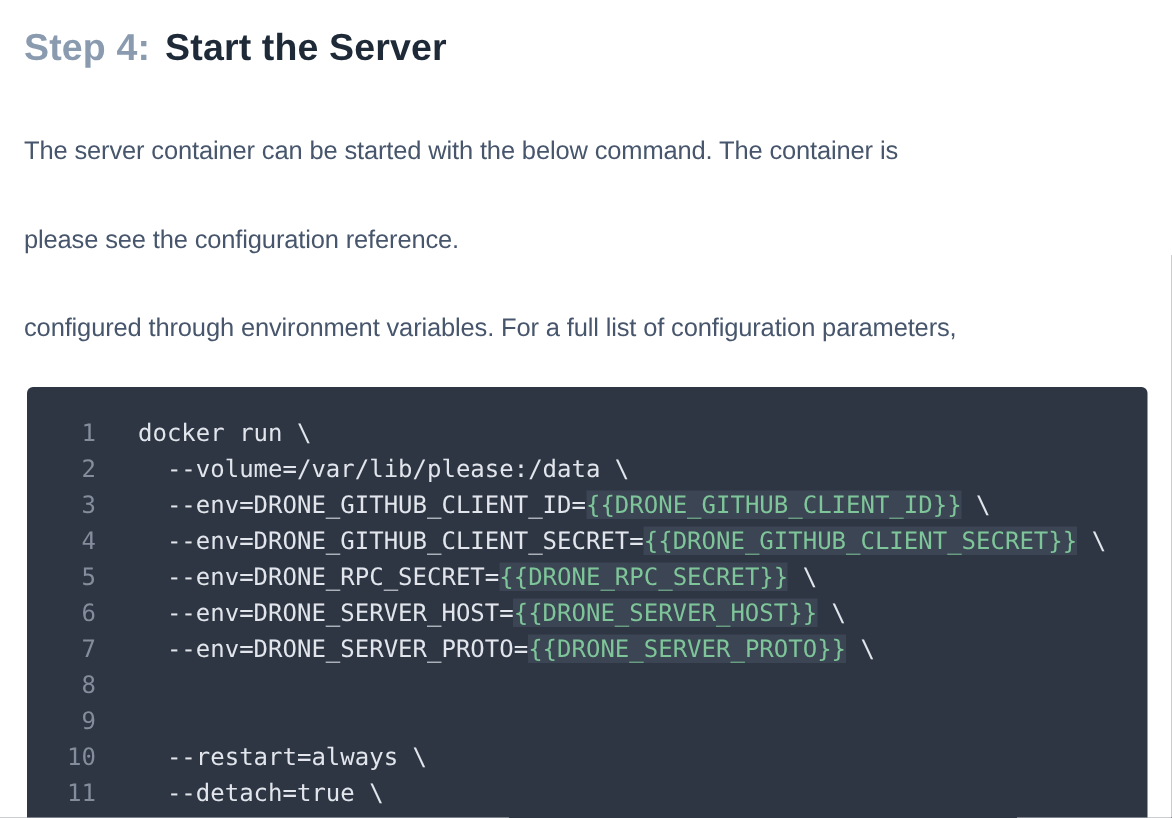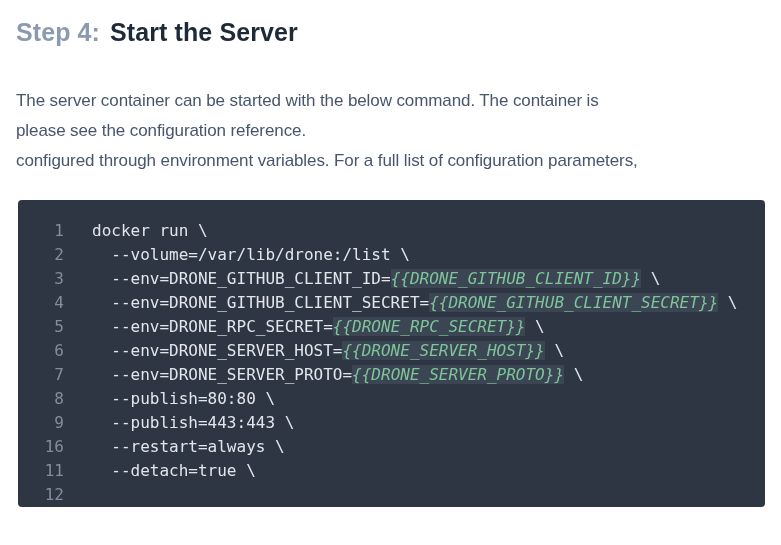--- a/index.html
+++ b/index.html
@@ -40,21 +40,21 @@
     margin-top: 12px;
   }
 
   .para {
     margin: 38px 0 0 16px;
     font-size: 17px;
     line-height: 30px;
     color: var(--body-text);
     letter-spacing: -0.1px;
   }
-  .para .pline { display: block; white-space: pre; }
+  .para .pline { display: block; white-space: pre; margin-top: 29px; }
 
   .code-block {
     margin: 24px 0 0 18px;
     width: 747px;
     background: var(--code-bg);
     border-radius: 4px;
     padding: 19px 0 0 0;
     font-family: "DejaVu Sans Mono", "Liberation Mono", monospace;
     font-size: 16px;
   }
@@ -76,21 +76,20 @@
     margin-left: 28px;
     white-space: pre;
     color: var(--code-text);
     line-height: 24px;
   }
   .code-text .seg-plain { color: var(--code-text); white-space: pre; }
   .code-text .seg-var {
     color: var(--var-text);
     background: var(--var-bg);
     white-space: pre;
-    font-style: italic;
   }
 </style>
 </head>
 <body>
 
 <div class="page">
 
   <h1 class="heading">
     <span class="step">Step 4:</span><span class="title">Start the Server</span>
   </h1>
@@ -102,21 +101,21 @@
   </p>
 
   <div class="code-block">
     <div id="code-lines">
         <div class="code-line">
           <span class="ln">1</span>
           <span class="code-text"><span class="seg-plain">docker run \</span></span>
         </div>
         <div class="code-line">
           <span class="ln">2</span>
-          <span class="code-text"><span class="seg-plain">  --volume=/var/lib/drone:/list \</span></span>
+          <span class="code-text"><span class="seg-plain">  --volume=/var/lib/please:/data \</span></span>
         </div>
         <div class="code-line">
           <span class="ln">3</span>
           <span class="code-text"><span class="seg-plain">  --env=DRONE_GITHUB_CLIENT_ID=</span><span class="seg-var">{{DRONE_GITHUB_CLIENT_ID}}</span><span class="seg-plain"> \</span></span>
         </div>
         <div class="code-line">
           <span class="ln">4</span>
           <span class="code-text"><span class="seg-plain">  --env=DRONE_GITHUB_CLIENT_SECRET=</span><span class="seg-var">{{DRONE_GITHUB_CLIENT_SECRET}}</span><span class="seg-plain"> \</span></span>
         </div>
         <div class="code-line">
@@ -126,28 +125,26 @@
         <div class="code-line">
           <span class="ln">6</span>
           <span class="code-text"><span class="seg-plain">  --env=DRONE_SERVER_HOST=</span><span class="seg-var">{{DRONE_SERVER_HOST}}</span><span class="seg-plain"> \</span></span>
         </div>
         <div class="code-line">
           <span class="ln">7</span>
           <span class="code-text"><span class="seg-plain">  --env=DRONE_SERVER_PROTO=</span><span class="seg-var">{{DRONE_SERVER_PROTO}}</span><span class="seg-plain"> \</span></span>
         </div>
         <div class="code-line">
           <span class="ln">8</span>
-          <span class="code-text"><span class="seg-plain">  --publish=80:80 \</span></span>
         </div>
         <div class="code-line">
           <span class="ln">9</span>
-          <span class="code-text"><span class="seg-plain">  --publish=443:443 \</span></span>
         </div>
         <div class="code-line">
-          <span class="ln">16</span>
+          <span class="ln">10</span>
           <span class="code-text"><span class="seg-plain">  --restart=always \</span></span>
         </div>
         <div class="code-line">
           <span class="ln">11</span>
           <span class="code-text"><span class="seg-plain">  --detach=true \</span></span>
         </div>
         <div class="code-line">
           <span class="ln">12</span>
         </div>
       </div>

